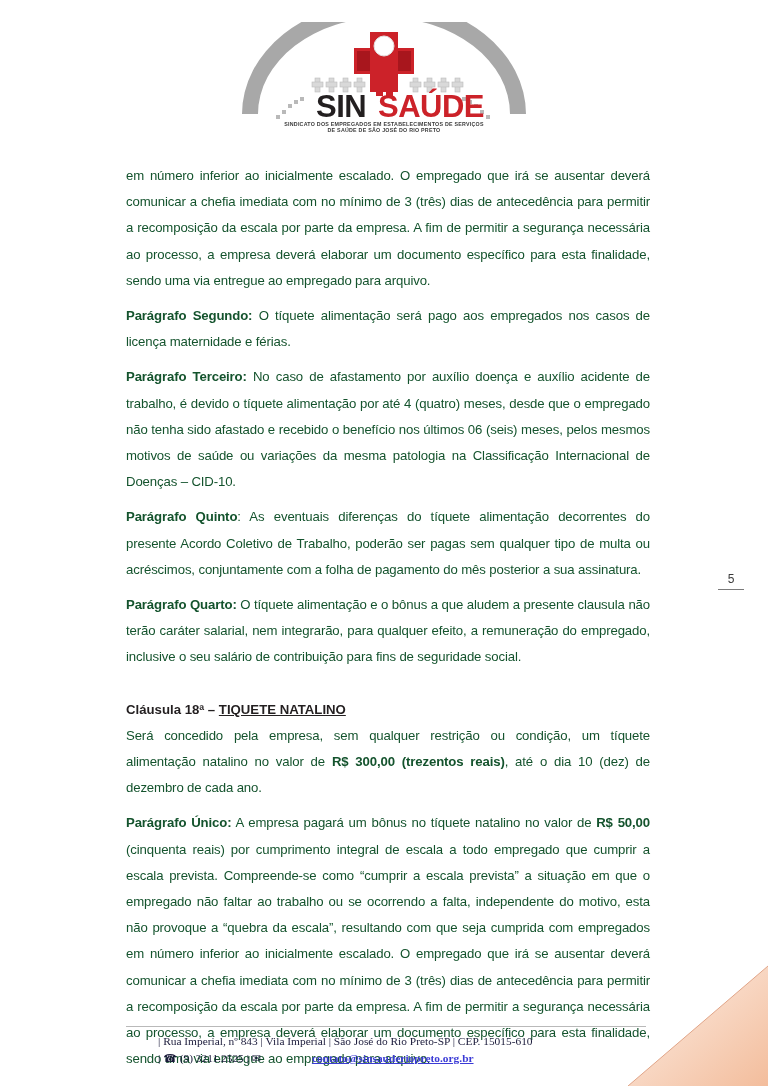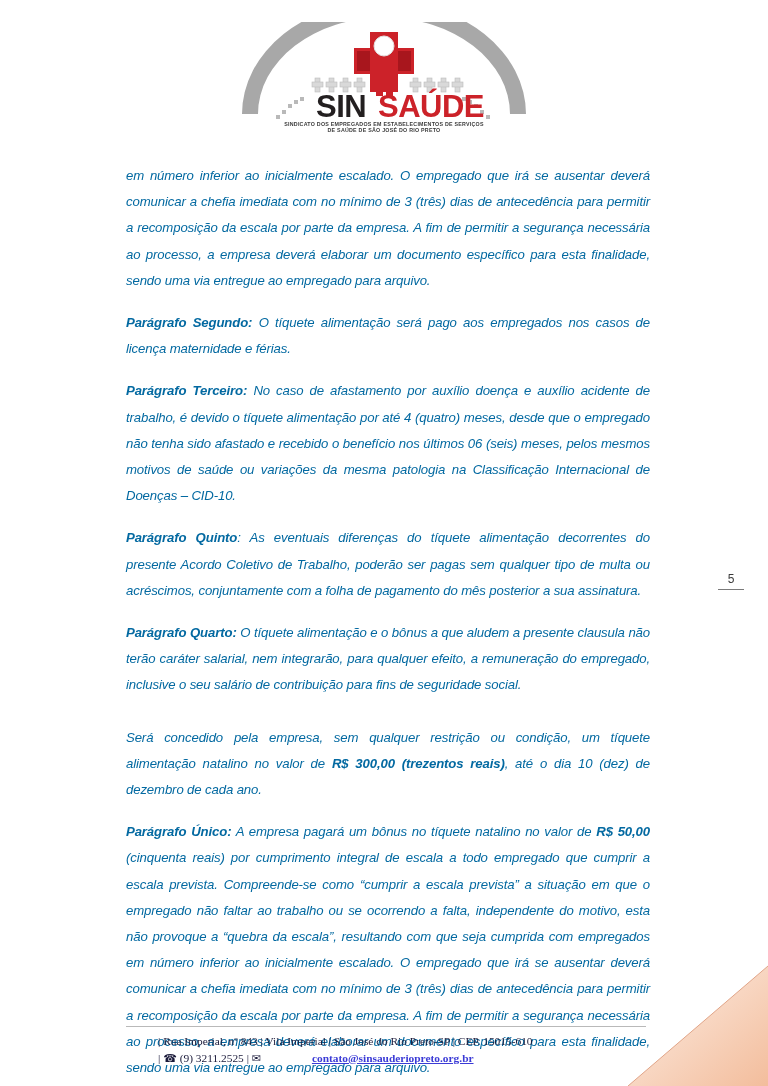--- a/index.html
+++ b/index.html
@@ -46,28 +46,27 @@
   .content {
     position: absolute;
     left: 126px;
     top: 163px;
     width: 524px;
   }
   p.para {
     margin: 0;
     font-size: 13.2px;
     line-height: 26.2px;
-    color: #0369a1;
+    color: #14532d;
     text-align: justify;
     text-justify: inter-word;
     font-family: "Liberation Sans", sans-serif;
     letter-spacing: -0.01em;
-    font-style: italic;
-  }
-  p.para + p.para { margin-top: 16px; }
+  }
+  p.para + p.para { margin-top: 9px; }
   .b { font-weight: bold; }
   .u { text-decoration: underline; }
 
   .heading {
     margin: 0;
     font-size: 13.2px;
     line-height: 26.2px;
     font-weight: bold;
     color: #231f20;
     text-align: left;
@@ -231,20 +230,23 @@
     <p class="para">
       <span class="b">Parágrafo Quinto</span><span>: As eventuais diferenças do tíquete alimentação decorrentes do presente Acordo Coletivo de Trabalho, poderão ser pagas sem qualquer tipo de multa ou acréscimos, conjuntamente com a folha de pagamento do mês posterior a sua assinatura.</span>
     </p>
 
     <p class="para">
       <span class="b">Parágrafo Quarto:</span><span> O tíquete alimentação e o bônus a que aludem a presente clausula não terão caráter salarial, nem integrarão, para qualquer efeito, a remuneração do empregado, inclusive o seu salário de contribuição para fins de seguridade social.</span>
     </p>
 
     <div class="spacer-lg"></div>
 
+    <p class="heading">
+      <span>Cláusula 18ª – </span><span class="u">TIQUETE NATALINO</span>
+    </p>
 
     <p class="para">
       <span>Será concedido pela empresa, sem qualquer restrição ou condição, um tíquete alimentação natalino no valor de </span><span class="b">R$ 300,00 (trezentos reais)</span><span>, até o dia 10 (dez) de dezembro de cada ano.</span>
     </p>
 
     <p class="para">
       <span class="b">Parágrafo Único:</span><span> A empresa pagará um bônus no tíquete natalino no valor de </span><span class="b">R$ 50,00</span><span> (cinquenta reais) por cumprimento integral de escala a todo empregado que cumprir a escala prevista. Compreende-se como “cumprir a escala prevista” a situação em que o empregado não faltar ao trabalho ou se ocorrendo a falta, independente do motivo, esta não provoque a “quebra da escala”, resultando com que seja cumprida com empregados em número inferior ao inicialmente escalado. O empregado que irá se ausentar deverá comunicar a chefia imediata com no mínimo de 3 (três) dias de antecedência para permitir a recomposição da escala por parte da empresa. A fim de permitir a segurança necessária ao processo, a empresa deverá elaborar um documento específico para esta finalidade, sendo uma via entregue ao empregado para arquivo.</span>
     </p>
 
     <div class="spacer-lg"></div>

